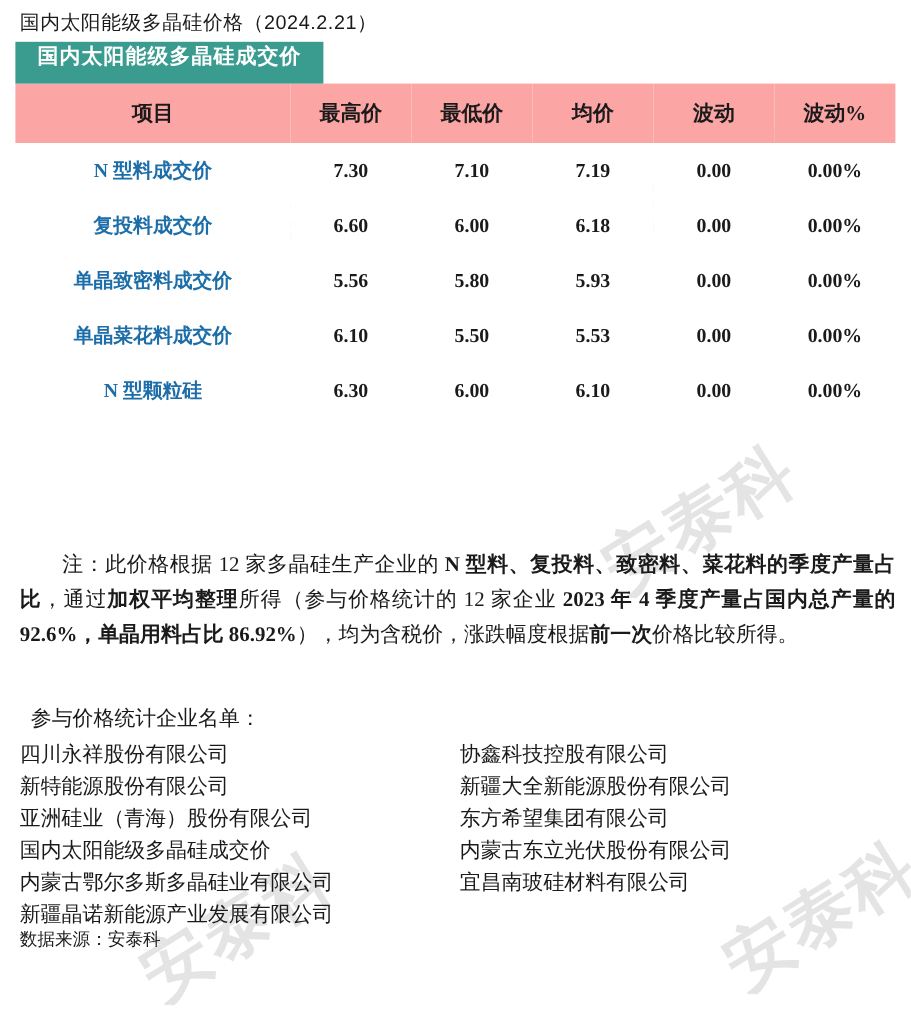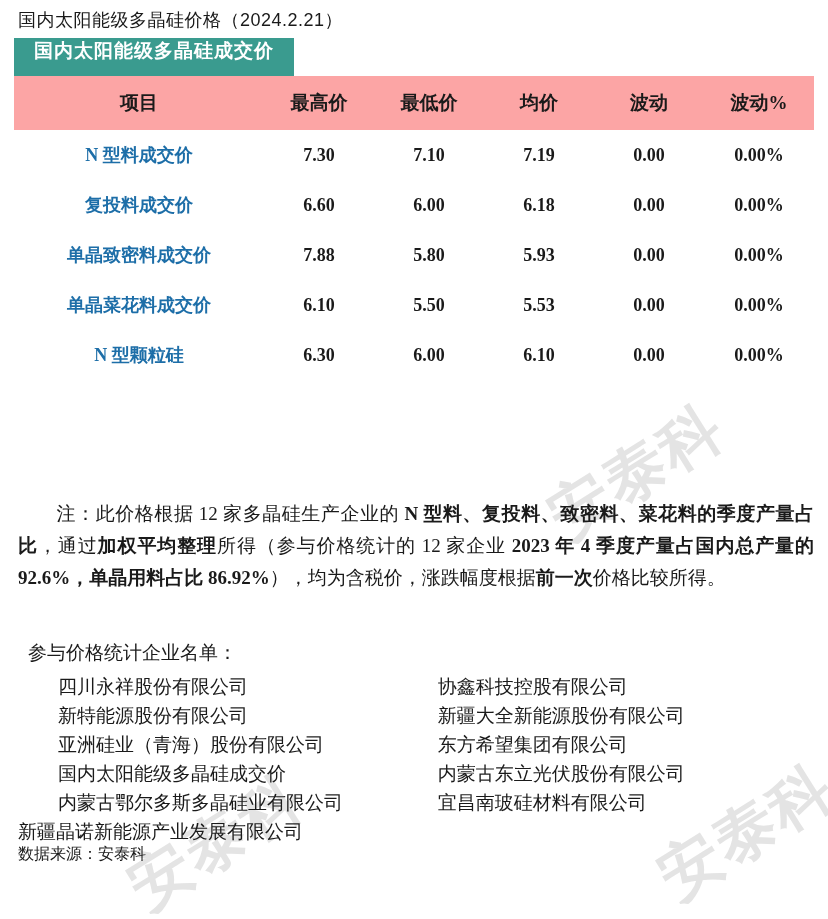--- a/index.html
+++ b/index.html
@@ -125,21 +125,21 @@
     position: absolute;
     left: 18px;
     top: 672px;
     width: 790px;
     font-size: 19px;
     line-height: 29px;
   }
   .company-row {
     display: flex;
   }
-  .company-row .c1 { width: 400px; margin-left: 40px; }
+  .company-row .c1 { width: 400px; }
   .company-row .c2 { width: 390px; }
 
   .source {
     position: absolute;
     left: 18px;
     top: 844px;
     font-size: 16px;
   }
 </style>
 </head>
@@ -188,21 +188,21 @@
         <tr>
           <td class="item">复投料成交价</td>
           <td>6.60</td>
           <td>6.00</td>
           <td>6.18</td>
           <td>0.00</td>
           <td>0.00%</td>
         </tr>
         <tr>
           <td class="item">单晶致密料成交价</td>
-          <td>7.88</td>
+          <td>5.56</td>
           <td>5.80</td>
           <td>5.93</td>
           <td>0.00</td>
           <td>0.00%</td>
         </tr>
         <tr>
           <td class="item">单晶菜花料成交价</td>
           <td>6.10</td>
           <td>5.50</td>
           <td>5.53</td>

